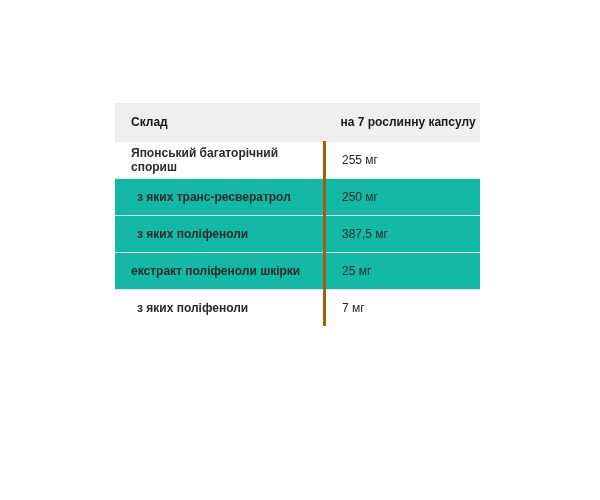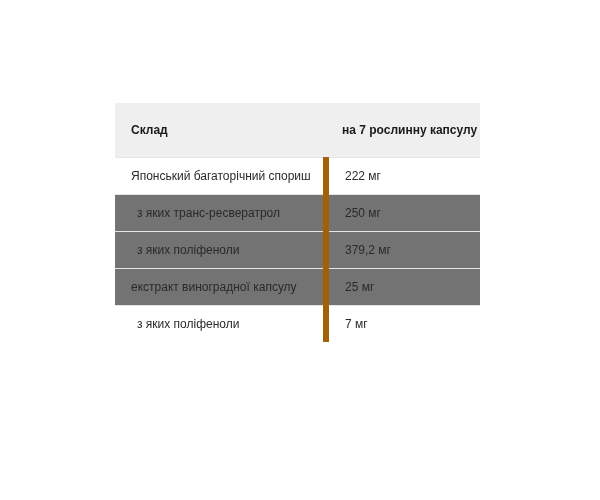--- a/index.html
+++ b/index.html
@@ -1,52 +1,52 @@
 <!DOCTYPE html>
 <html><head>
 <meta charset="utf-8">
 <style>
   html, body { margin: 0; padding: 0; background: #ffffff; }
   body { width: 600px; height: 500px; position: relative; overflow: hidden;
          font-family: "Liberation Sans", sans-serif; color: #222; }
   .tbl { position: absolute; left: 115px; top: 103px; width: 365px;
          border-collapse: collapse; font-size: 12px; }
   .tbl th { background: #efefef; font-weight: bold; text-align: left;
-            height: 54px; padding: 0 0 0 16px; color: #1a1a1a; font-size: 12px; }
+            height: 38px; padding: 0 0 0 16px; color: #1a1a1a; font-size: 12px; }
   .tbl td { height: 36px; padding: 0 0 0 16px; border-top: 1px solid #e6e6e6; color: #2a2a2a; }
-  .tbl td.c1 { width: 186px; border-right: 6px solid #a16207; }
+  .tbl td.c1 { width: 186px; border-right: 3px solid #a16207; font-weight: bold; }
   .tbl tr.odd td { background: #ffffff; }
-  .tbl tr.even td { background: #737373; }
+  .tbl tr.even td { background: #14b8a6; }
   .tbl td.sub { padding-left: 22px; }
 </style>
 </head>
 <body>
 
 <table class="tbl">
   <thead>
     <tr>
       <th>Склад</th>
       <th>на 7 рослинну капсулу</th>
     </tr>
   </thead>
   <tbody>
     <tr class="odd">
       <td class="c1">Японський багаторічний спориш</td>
-      <td>222 мг</td>
+      <td>255 мг</td>
     </tr>
     <tr class="even">
       <td class="c1 sub">з яких транс-ресвератрол</td>
       <td>250 мг</td>
     </tr>
     <tr class="even">
       <td class="c1 sub">з яких поліфеноли</td>
-      <td>379,2 мг</td>
+      <td>387,5 мг</td>
     </tr>
     <tr class="even">
-      <td class="c1">екстракт виноградної капсулу</td>
+      <td class="c1">екстракт поліфеноли шкірки</td>
       <td>25 мг</td>
     </tr>
     <tr class="odd">
       <td class="c1 sub">з яких поліфеноли</td>
       <td>7 мг</td>
     </tr>
   </tbody>
 </table>
 
 </body></html>

